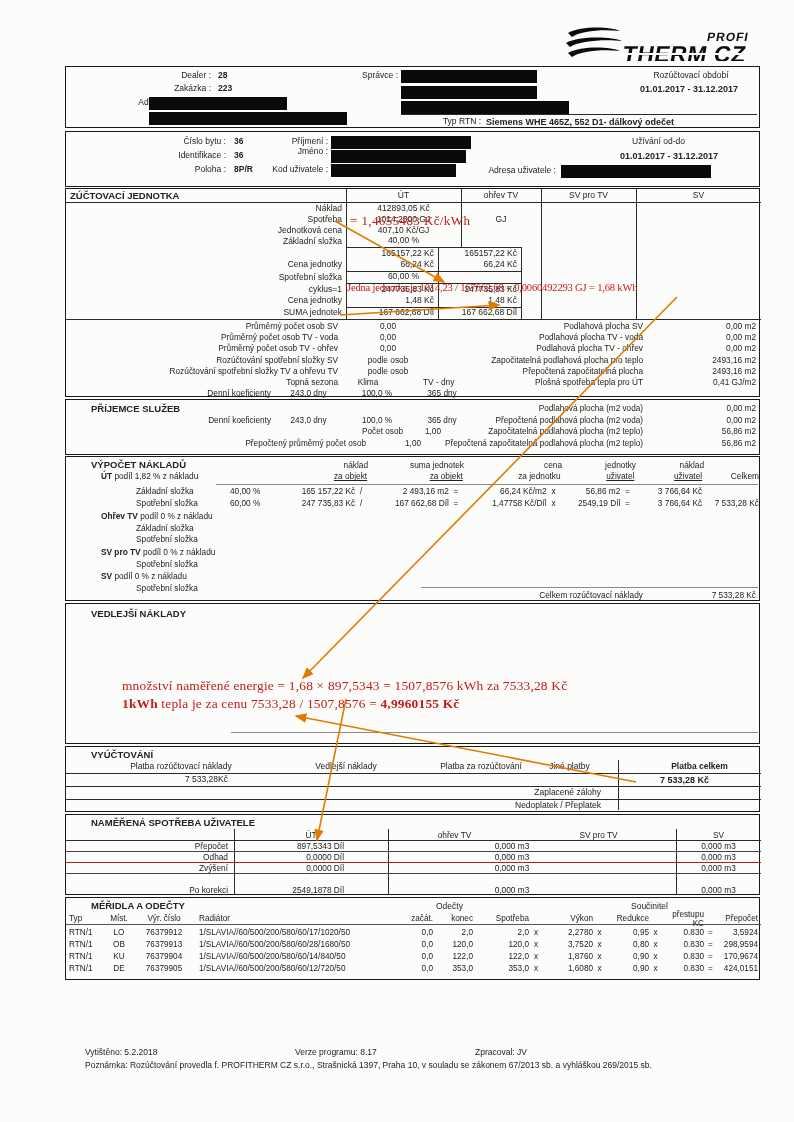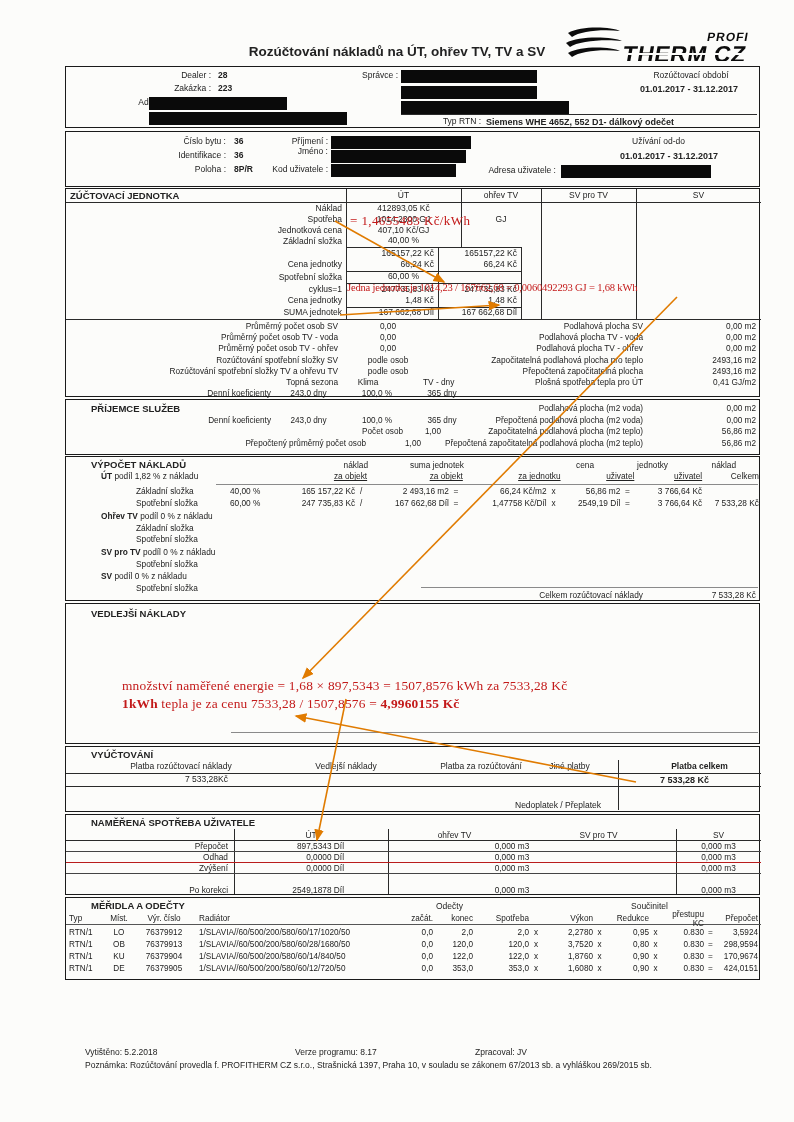--- a/index.html
+++ b/index.html
@@ -62,21 +62,20 @@
   .logo-text{transform:skewX(-10deg);color:#0c0c0c;position:relative;}
   .logo-top{font-size:12px;font-weight:900;letter-spacing:1px;line-height:1;}
   .logo-main{font-size:23px;font-weight:900;letter-spacing:0.5px;line-height:1;}
   .stripe{position:absolute;left:-4px;width:110%;height:2px;background:#fcfcfa;}
 </style>
 </head>
 <body>
 
 <div class="page">
 
-  <div class="ab" style="left:0;top:44px;width:794px;text-align:center;font-size:13.5px;font-weight:bold;">Rozúčtování nákladů na ÚT, ohřev TV, TV a SV</div>
   <div class="logo">
     <span>
       <svg width="62" height="42" viewBox="0 0 62 42">
         <path d="M6,8 C20,0 50,2 58,6 C40,4 18,6 10,12 Z" fill="#0c0c0c"></path>
         <path d="M4,18 C18,10 52,12 60,16 C42,14 16,16 8,22 Z" fill="#0c0c0c"></path>
         <path d="M6,28 C20,20 50,22 58,26 C40,24 18,26 10,32 Z" fill="#0c0c0c"></path>
       </svg>
     </span>
     <span class="logo-text">
       <span class="logo-top" style="display:block;text-align:right;">PROFI</span>
@@ -247,31 +246,31 @@
     </div>
   </div>
 
   <div class="box" style="top:456px;height:145px;">
     <div class="vp" style="margin-top:2px;">
       <span class="lab">
           <span class="sect-title" style="padding-left:25px;">VÝPOČET NÁKLADŮ</span>
         </span>
       <span class="w-nak ctr" style="width:97px;">náklad</span>
       <span class="w-sum ctr" style="width:96px;">suma jednotek</span>
-      <span class="w-cen ctr" style="width:98px;padding-left:32px;">cena</span>
+      <span class="w-cen ctr" style="width:98px;">cena</span>
       <span class="w-jed ctr" style="width:74px;">jednotky</span>
       <span class="w-nk2 ctr">náklad</span>
     </div>
     <div class="vp">
       <span class="lab">
           <span style="padding-left:35px;"><b>ÚT</b> <span>podíl 1,82 % z nákladu</span></span>
         </span>
       <span class="w-nak ctr" style="width:97px;text-decoration:underline;">za objekt</span>
       <span class="w-sum ctr" style="width:96px;text-decoration:underline;">za objekt</span>
-      <span class="w-cen ctr" style="width:98px;text-decoration:underline;">za jednotku</span>
+      <span class="w-cen ctr" style="width:98px;">za jednotku</span>
       <span class="w-jed ctr" style="width:74px;text-decoration:underline;">uživatel</span>
       <span class="w-nk2 ctr" style="text-decoration:underline;">uživatel</span>
       <span class="w-clk ctr">Celkem</span>
     </div>
     <div class="hline-gray" style="left:150px;top:27px;width:542px;"></div>
     <div class="vp" style="margin-top:3px;">
       <span class="lab">
           <span style="width:140px;padding-left:70px;box-sizing:border-box;">Základní složka</span>
           <span style="flex:1;text-align:right;padding-right:10px;">40,00 %</span>
         </span>
@@ -349,20 +348,23 @@
       <span style="width:150px;text-align:center;">Vedlejší náklady</span>
       <span style="width:120px;text-align:center;">Platba za rozúčtování</span>
       <span style="width:97px;text-align:center;padding-right:40px;box-sizing:border-box;">Jiné platby</span>
       <span style="width:123px;text-align:center;font-weight:bold;">Platba celkem</span>
     </div>
     <div class="row t" style="position:absolute;left:0;top:27px;width:695px;height:13px;border-bottom:1.2px solid #2a2a2a;box-sizing:border-box;">
       <span style="width:152px;text-align:right;">7 533,28</span>
       <span style="width:88px;text-align:left;">Kč</span>
       <span style="width:312px;"></span>
       <span class="b" style="width:133px;text-align:center;font-size:9px;">7 533,28 Kč</span>
+    </div>
+    <div class="row t" style="position:absolute;left:0;top:40px;width:695px;height:13px;border-bottom:1.2px solid #2a2a2a;box-sizing:border-box;">
+      <span style="width:535px;text-align:right;">Zaplacené zálohy</span>
     </div>
     <div class="row t" style="position:absolute;left:0;top:53px;width:695px;height:12px;">
       <span style="width:535px;text-align:right;">Nedoplatek / Přeplatek</span>
     </div>
   </div>
 
   <div class="box" style="top:814px;height:81px;">
     <span class="ab sect-title" style="left:25px;top:2px;">NAMĚŘENÁ SPOTŘEBA UŽIVATELE</span>
     <div class="vline" style="left:168px;top:14px;height:65px;"></div>
     <div class="vline" style="left:322px;top:14px;height:65px;"></div>

